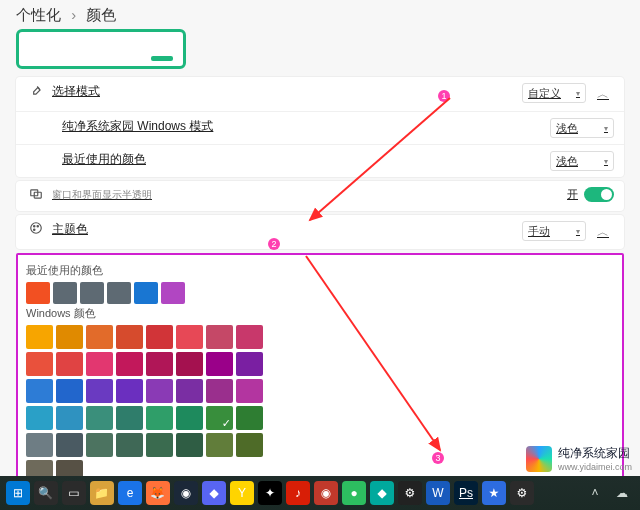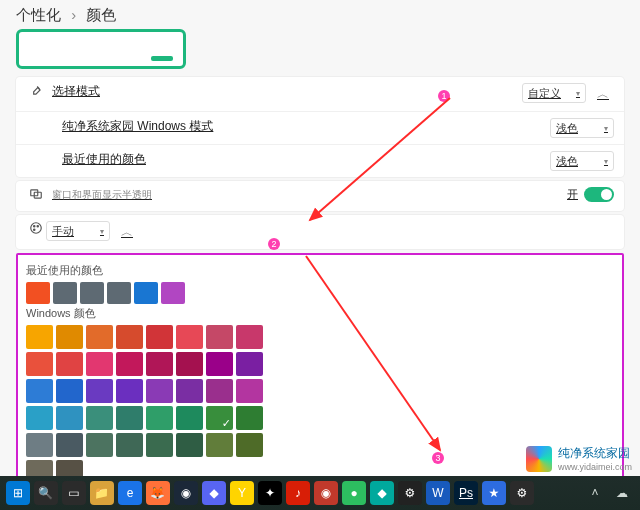--- a/index.html
+++ b/index.html
@@ -128,21 +128,21 @@
     position: absolute; right: 8px; bottom: 38px;
     display: flex; align-items: center; gap: 6px;
     font-size: 11px; color: #2aa0ff;
   }
   .wm-logo {
     width: 26px; height: 26px; border-radius: 4px;
     background: conic-gradient(#2aa0ff,#1de0b0,#f7b500,#ff4d4f,#2aa0ff);
     display: flex; align-items: center; justify-content: center;
     color: #fff; font-weight: bold;
   }
-  .wm-text .t { color: #0369a1; font-size: 12px; }
+  .wm-text .t { color: #0f172a; font-size: 12px; }
   .wm-text .u { color: #888; font-size: 9px; }
 </style>
 </head>
 <body>
 
 <div class="breadcrumb">
   <span>个性化</span>
   <span class="sep">›</span>
   <span>颜色</span>
 </div>
@@ -210,20 +210,23 @@
 
 <div class="section-row">
   <div class="row">
     <div class="icon-slot">
       <svg width="14" height="14" viewBox="0 0 24 24" fill="none" stroke="#555" stroke-width="2">
           <circle cx="12" cy="12" r="9"></circle>
           <circle cx="9" cy="9" r="1.2" fill="#555"></circle>
           <circle cx="15" cy="9" r="1.2" fill="#555"></circle>
           <circle cx="9" cy="15" r="1.2" fill="#555"></circle>
         </svg>
+    </div>
+    <div class="titles">
+      <div class="title">主题色</div>
     </div>
     <div class="dropdown">
       <span>手动</span>
       <span class="dd-caret">▾</span>
     </div>
     <div class="chev">︿</div>
   </div>
 </div>
 
 <div class="color-panel">

